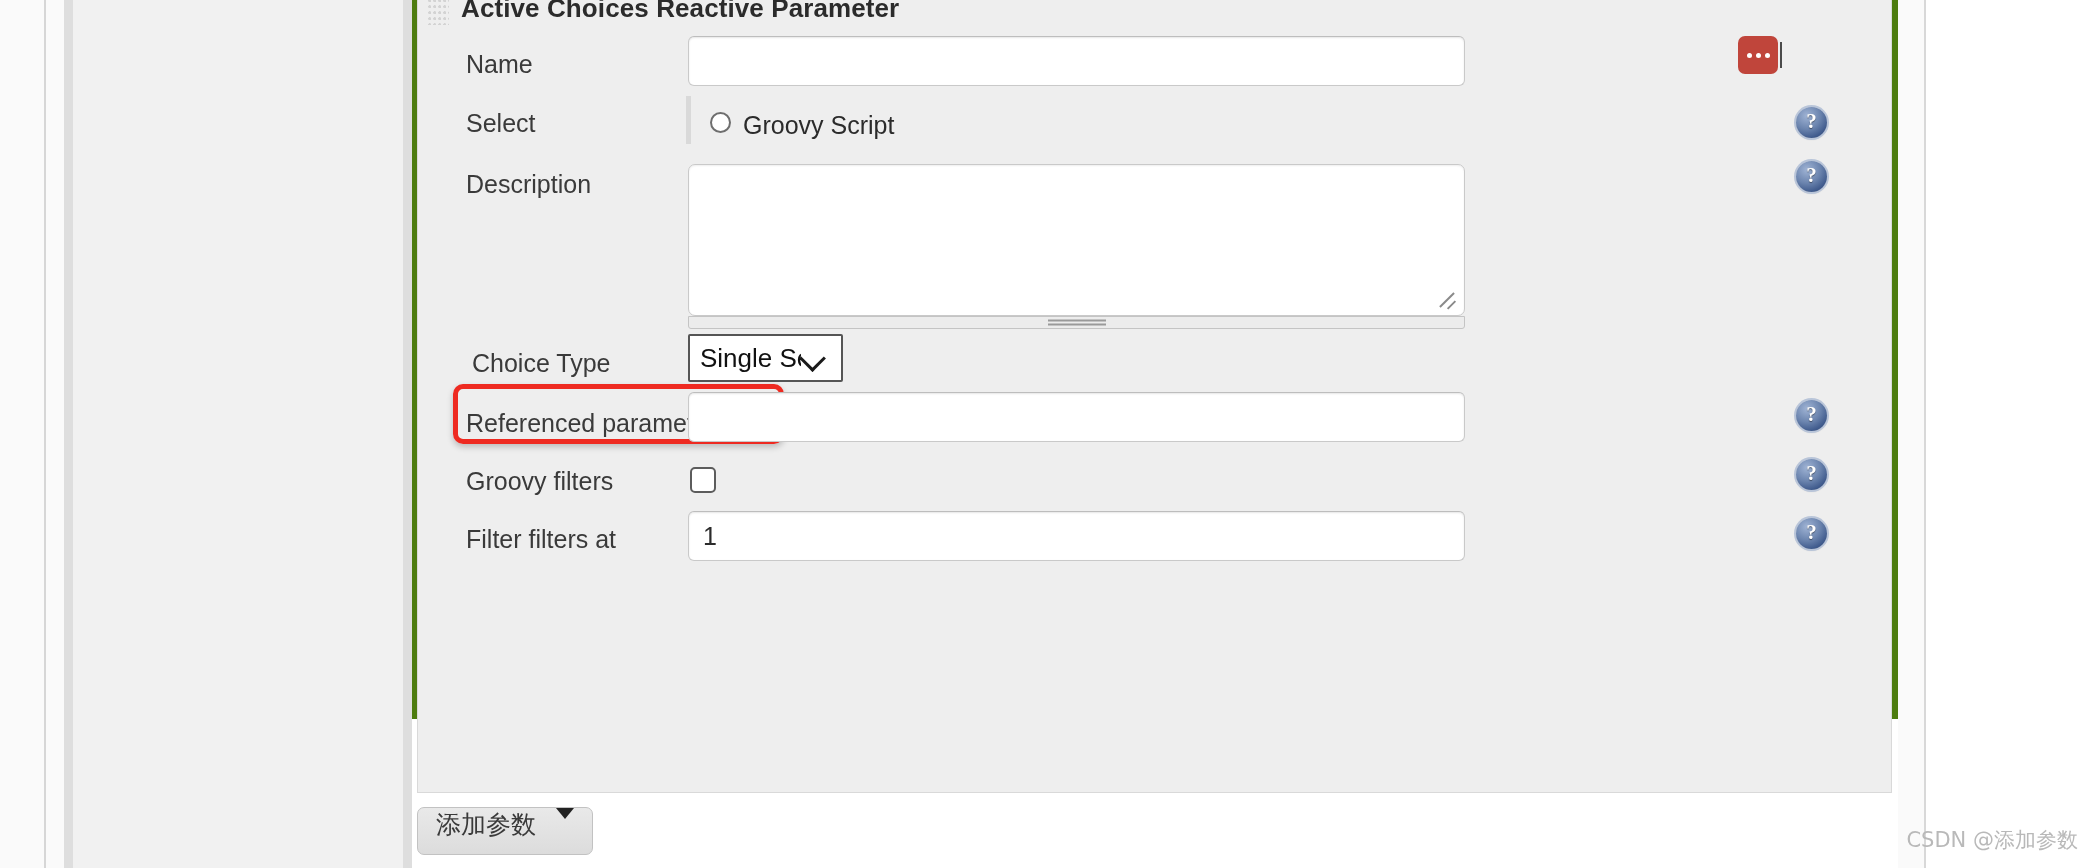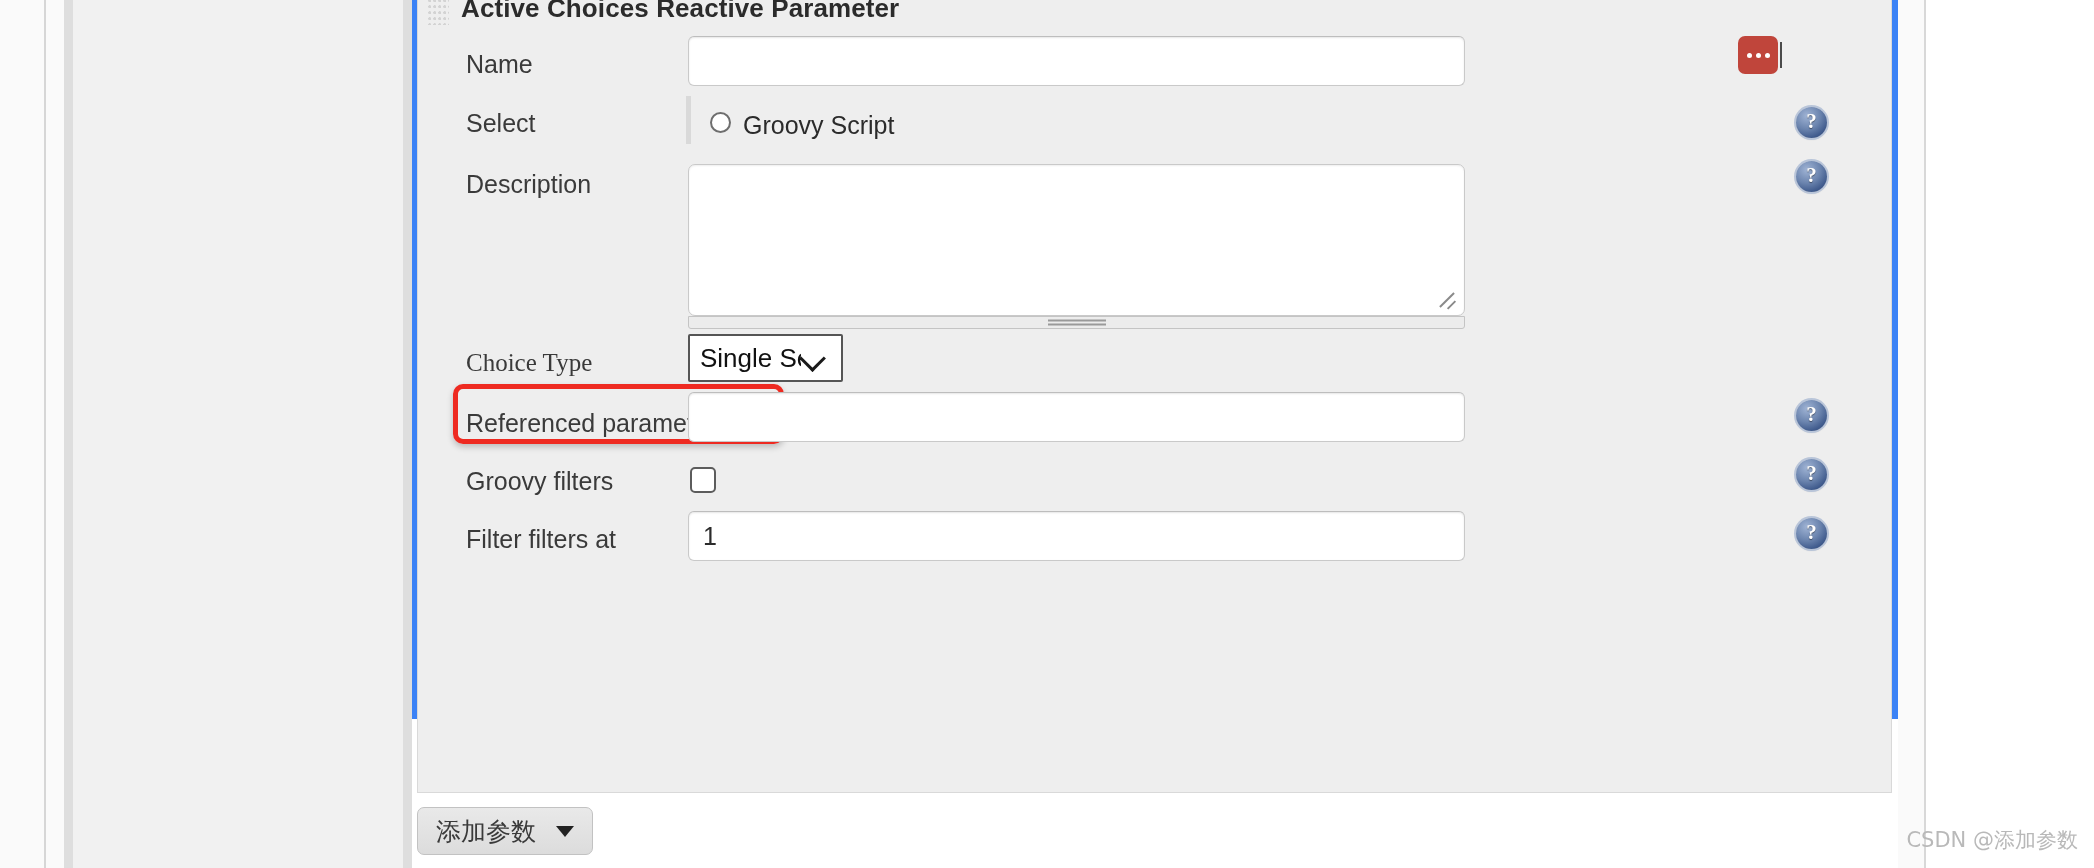--- a/index.html
+++ b/index.html
@@ -54,21 +54,21 @@
     top: 0; left: 1898px;
     width: 26px; height: 868px;
     background: #fafafa;
   }
 
   
   .form-area {
     position: absolute;
     top: 0; left: 412px;
     width: 1486px; height: 719px;
-    background: #3b82f6;
+    background: #4d7c0f;
   }
 
   
   .param-block {
     position: absolute;
     top: -14px;
     left: 5px;
     width: 1475px;
     height: 807px;
     box-sizing: border-box;
@@ -324,21 +324,21 @@
   .addbtn {
     position: absolute;
     box-sizing: border-box;
     background: linear-gradient(to bottom, #e9e9e9 0%, #dcdcdc 100%);
     border: 1px solid #c2c2c2;
     border-radius: 7px;
     color: #3a3a3a;
     font-family: "Liberation Sans", "DejaVu Sans", sans-serif;
     font-size: 25px;
     display: flex;
-    align-items: center;
+    align-items: flex-start;
     gap: 20px;
     padding: 0 18px;
     cursor: pointer;
     white-space: nowrap;
   }
   .addbtn .tri {
     width: 0; height: 0;
     border-left: 9px solid transparent;
     border-right: 9px solid transparent;
     border-top: 11px solid #222222;
@@ -408,21 +408,21 @@
             <span></span>
               <span></span>
           </div>
         </div>
         <div class="help" style="top:175px; left:1378px;">
             <span>?</span>
           </div>
       </div>
 
       <div class="row">
-        <div class="lbl" style="top:363px; left:48px;font-family:Liberation Serif, serif;">Choice Type</div>
+        <div class="lbl" style="top:363px; left:54px;">Choice Type</div>
         <select class="sel" style="top:348px; left:270px; width:155px; height:48px;">
           <option>Single Select</option>
         </select>
         <div class="sel-chev" style="top:363px; left:385px;"></div>
       </div>
 
       <div class="row">
         <div class="lbl" style="top:423px; left:48px;">Referenced parameters</div>
         <div class="annot" style="top:398px; left:35px; width:331px; height:60px;"></div>
         <input class="tinput" type="text" style="top: 406px; left: 270px; width: 777px; height: 50px;" placeholder="">

